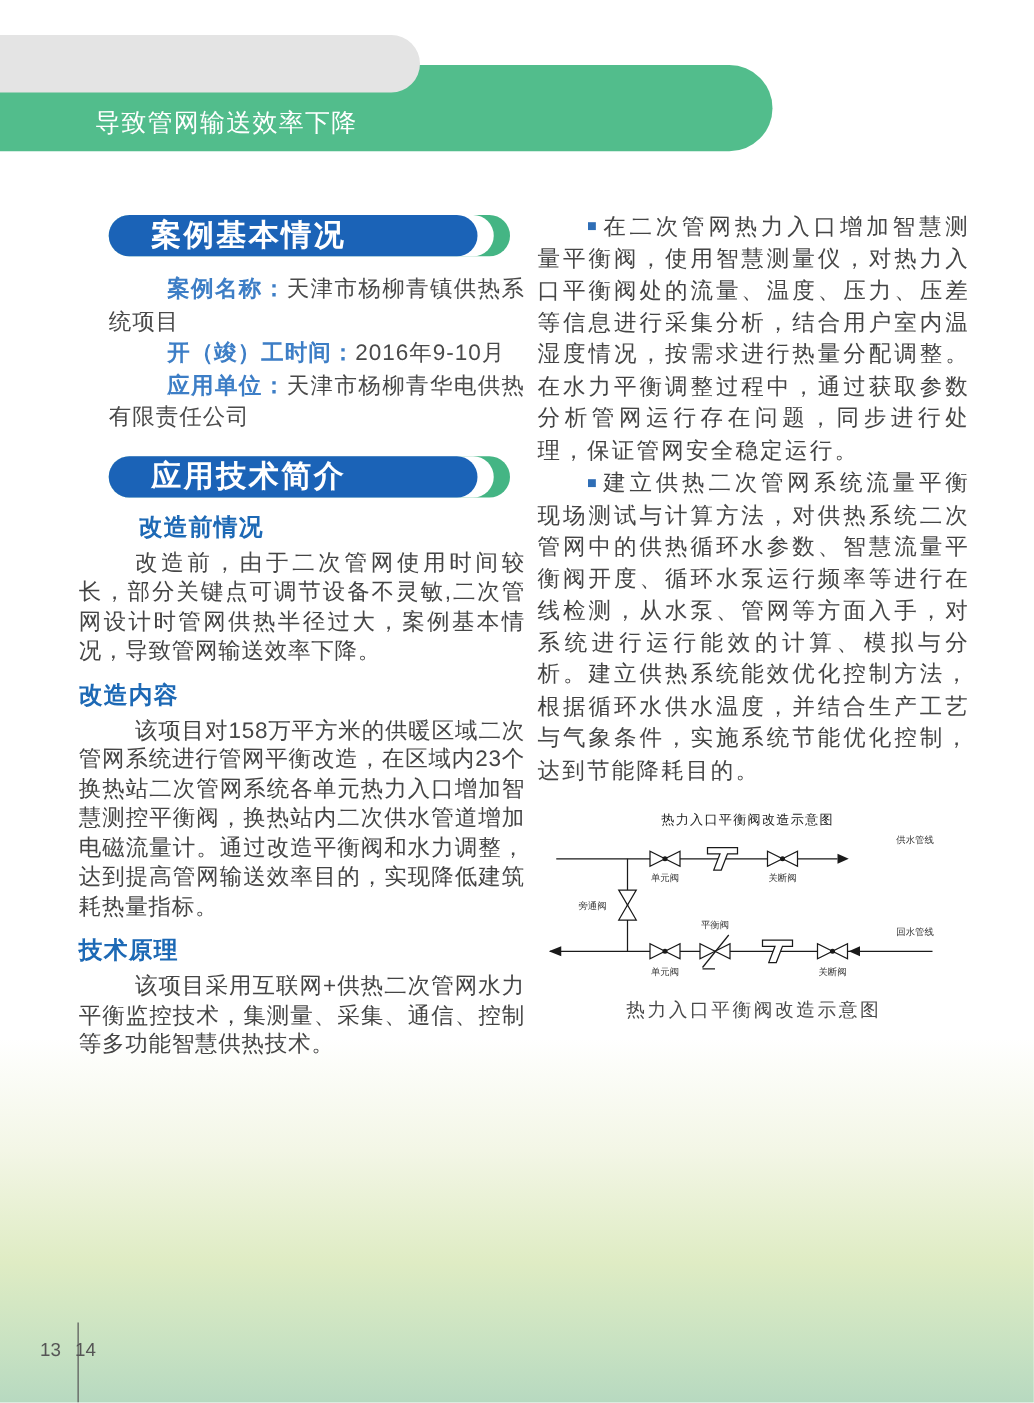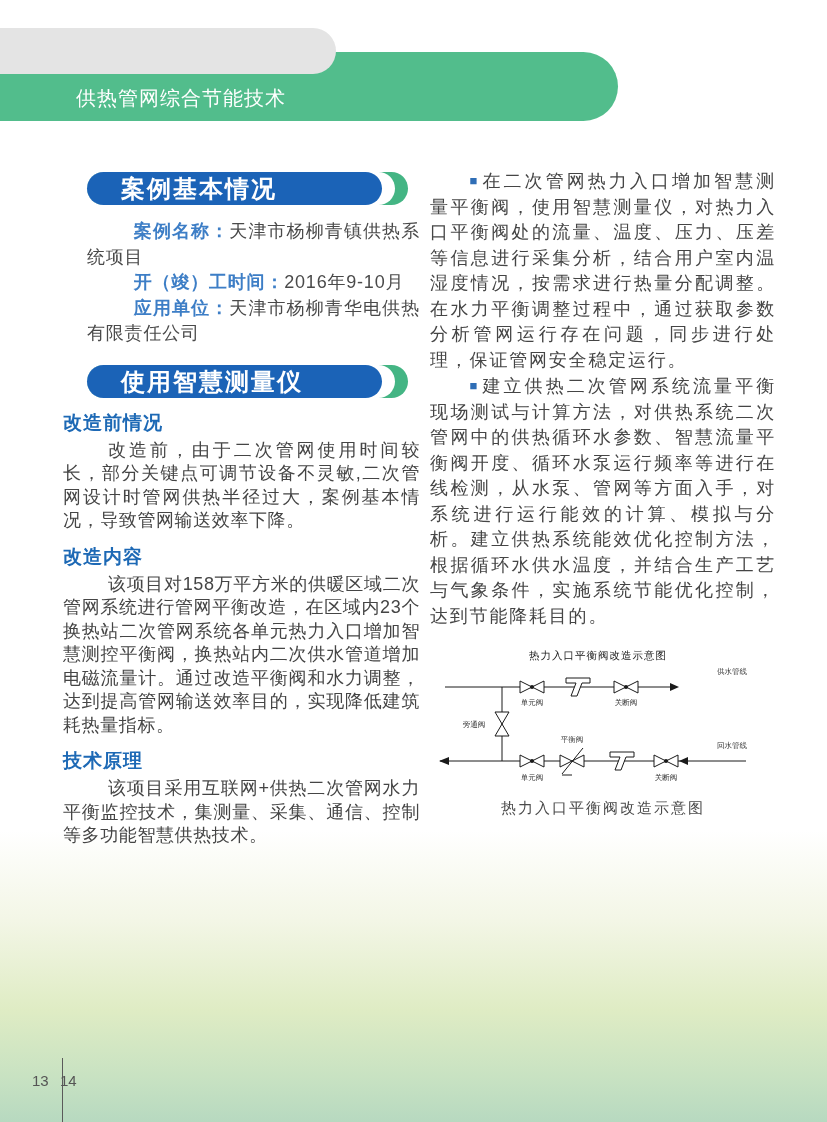--- a/index.html
+++ b/index.html
@@ -30,21 +30,21 @@
   .banner.second { margin-top:18px; }
   
   .info { margin-top:14px;margin-left:24px; }
   .info p { font-size:18px; line-height:25.5px; text-indent:2.6em;
     text-align:justify; letter-spacing:0.8px; }
   .info .lbl { color:#3d7ec6; font-weight:bold; }
   .info .val { color:#4a4a4a; }
   
   .sub-h { margin-top:12px; font-size:19px; font-weight:bold; color:#1d69b5;
     line-height:24px; letter-spacing:1px; }
-  .sub-h.first { margin-top:13px; }
+  .sub-h.first { margin-top:13px;margin-left:48px; }
   .sub-p { margin-top:4px; font-size:18px; line-height:23.5px; text-indent:2.5em;
     text-align:justify; letter-spacing:0.6px; color:#454545; }
   
   .rc p.bullet-p { font-size:18px; line-height:25.5px; text-indent:2.2em;
     text-align:justify; letter-spacing:1.8px; color:#454545; }
   .rc .bullet { color:#2f6eb6; font-size:13px; vertical-align:2px; padding-right:2px; }
   
   .diagram { margin-top:14px; }
   .diagram svg { display:block; }
   .diag-caption { margin-top:4px; text-align:center; font-size:15px;
@@ -57,42 +57,42 @@
   
   .pg-left  { position:absolute; left:32px;  top:1072px; font-size:15px; color:#555; }
   .pg-right { position:absolute; left:60px; top:1072px; font-size:15px; color:#555; }
   .pg-div   { position:absolute; left:62px; top:1058px; width:1px; height:64px; background:#5a5a5a; }
 </style>
 </head>
 <body>
 
 <div class="hdr-green"></div>
 <div class="hdr-gray"></div>
-<div class="hdr-title">供热管网综合节能技术</div>
+<div class="hdr-title">导致管网输送效率下降</div>
 
 <div class="lc">
 
   <div class="banner">
     <div class="cap g"></div>
     <div class="cap w"></div>
     <div class="cap b"></div>
     <span class="txt">案例基本情况</span>
   </div>
 
   <div class="info">
     <p><span class="lbl">案例名称：</span><span class="val">天津市杨柳青镇供热系统项目</span></p>
     <p><span class="lbl">开（竣）工时间：</span><span class="val">2016年9-10月</span></p>
     <p><span class="lbl">应用单位：</span><span class="val">天津市杨柳青华电供热有限责任公司</span></p>
   </div>
 
   <div class="banner second">
     <div class="cap g"></div>
     <div class="cap w"></div>
     <div class="cap b"></div>
-    <span class="txt">使用智慧测量仪</span>
+    <span class="txt">应用技术简介</span>
   </div>
 
   <div class="sub-h first">改造前情况</div>
   <p class="sub-p">改造前，由于二次管网使用时间较长，部分关键点可调节设备不灵敏,二次管网设计时管网供热半径过大，案例基本情况，导致管网输送效率下降。</p>
 
   <div class="sub-h">改造内容</div>
   <p class="sub-p">该项目对158万平方米的供暖区域二次管网系统进行管网平衡改造，在区域内23个换热站二次管网系统各单元热力入口增加智慧测控平衡阀，换热站内二次供水管道增加电磁流量计。通过改造平衡阀和水力调整，达到提高管网输送效率目的，实现降低建筑耗热量指标。</p>
 
   <div class="sub-h">技术原理</div>
   <p class="sub-p">该项目采用互联网+供热二次管网水力平衡监控技术，集测量、采集、通信、控制等多功能智慧供热技术。</p>

